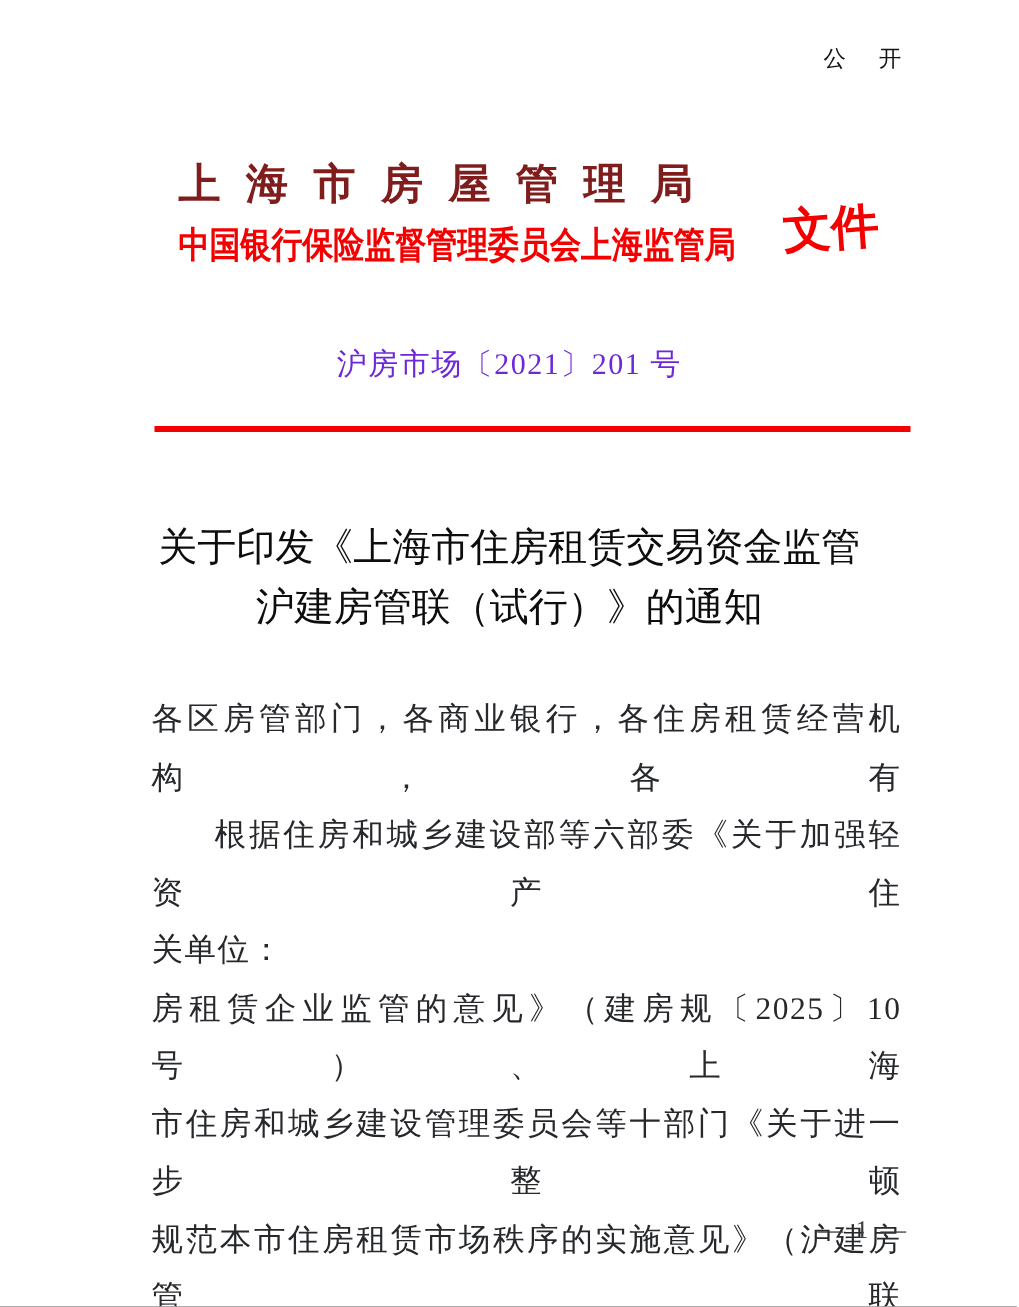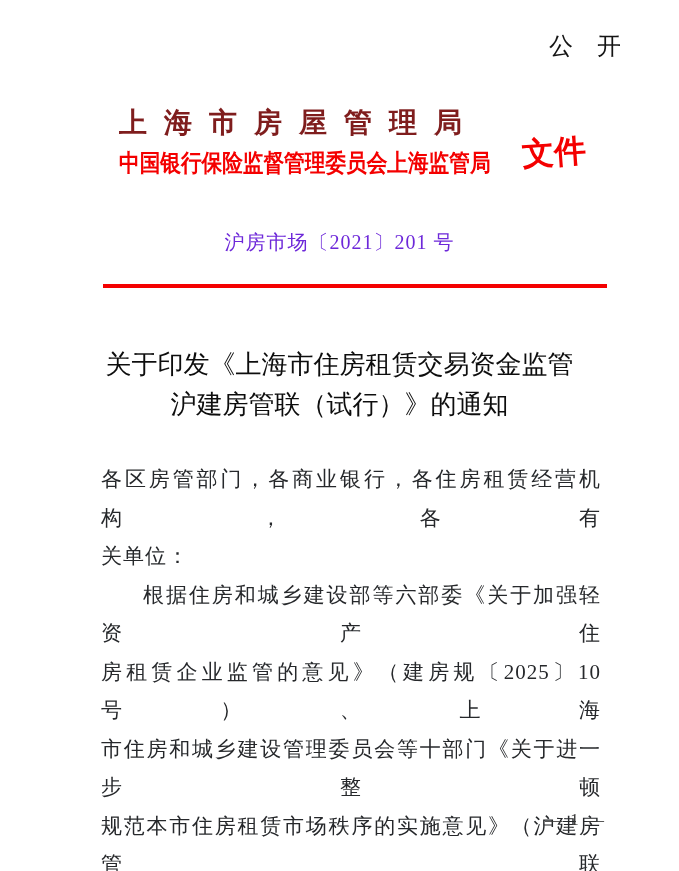--- a/index.html
+++ b/index.html
@@ -8,21 +8,21 @@
     width:679px;height:871px;
     margin:0 auto;
     background:#ffffff;
     font-family:"Liberation Serif","DejaVu Serif",serif;
     color:#222;
     overflow:hidden;
   }
   
   .classification{
     position:absolute;top:30px;left:549px;
-    font-size:24px;letter-spacing:9px;
+    font-size:15px;letter-spacing:9px;
     color:#141414;white-space:nowrap;
   }
   
   .org-line1{
     position:absolute;left:119px;top:104px;
     font-size:28px;font-weight:bold;
     letter-spacing:17px;white-space:nowrap;
   }
   .org-line2{
     position:absolute;left:119px;top:147px;
@@ -84,22 +84,22 @@
 
   <div class="red-rule" style="background: rgb(244, 0, 0);"></div>
 
   <div class="doc-title">
     <div>关于印发《上海市住房租赁交易资金监管</div>
     <div>沪建房管联（试行）》的通知</div>
   </div>
 
   <div class="body-text">
     <div class="line full">各区房管部门，各商业银行，各住房租赁经营机构，各有</div>
+    <div class="line full indent">根据住房和城乡建设部等六部委《关于加强轻资产住</div>
     <div class="line">关单位：</div>
-    <div class="line full indent">根据住房和城乡建设部等六部委《关于加强轻资产住</div>
     <div class="line full">房租赁企业监管的意见》（建房规〔2025〕10 号）、上海</div>
     <div class="line full">市住房和城乡建设管理委员会等十部门《关于进一步整顿</div>
     <div class="line full">规范本市住房租赁市场秩序的实施意见》（沪建房管联</div>
 
   </div>
 
   <div class="page-num">— 1 —</div>
 
 </div>
 

